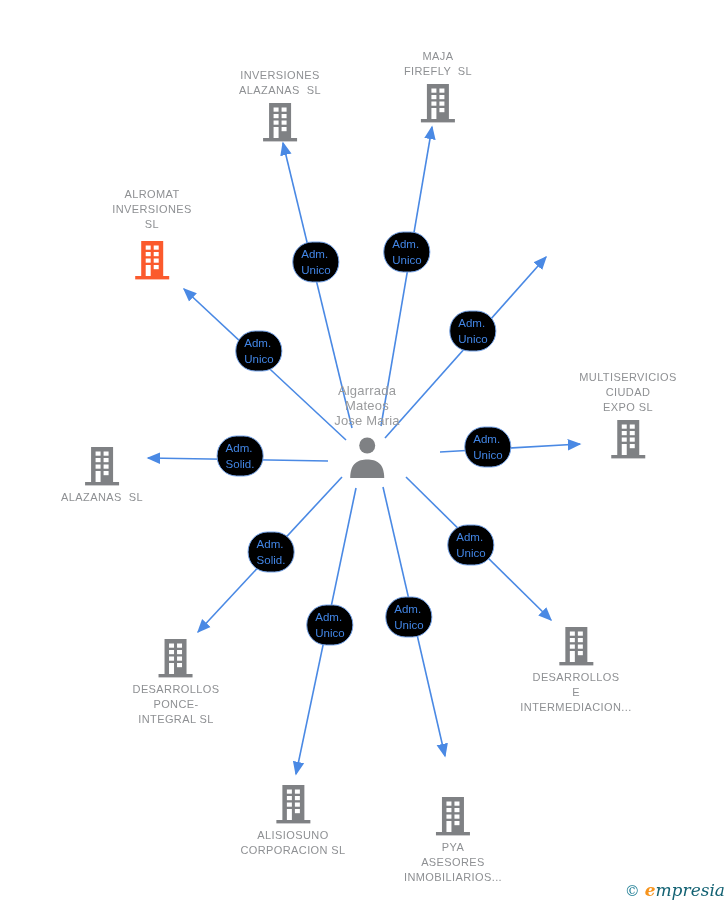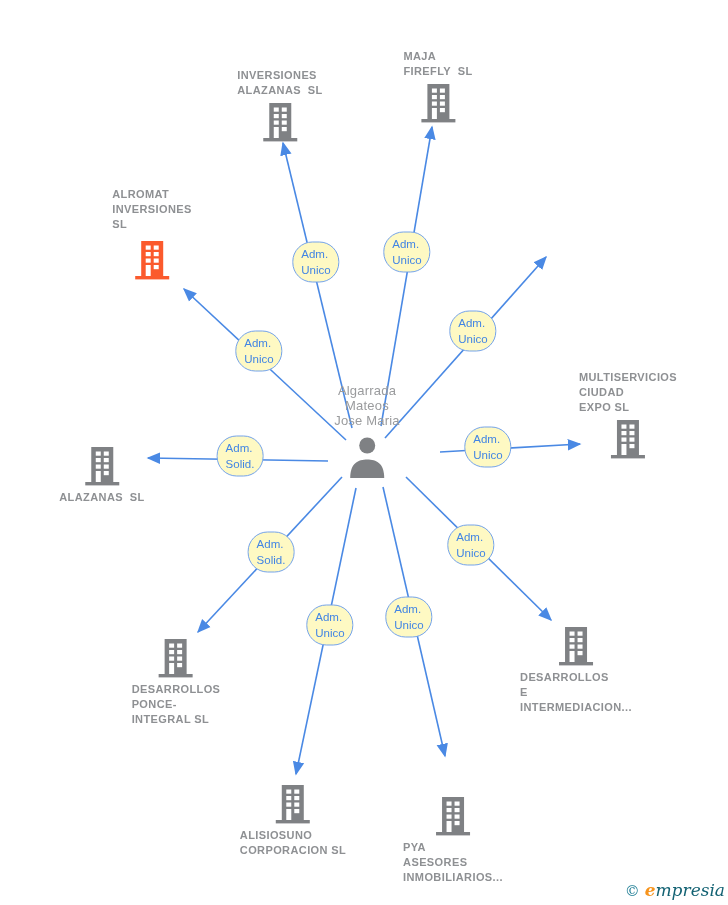--- a/index.html
+++ b/index.html
@@ -16,21 +16,22 @@
   .node{
     position:absolute;
     transform:translateX(-50%);
     display:flex;flex-direction:column;align-items:center;
     gap:3px;
     z-index:2;
     cursor:pointer;
   }
   .company-label{
     white-space:pre-wrap;
-    font-size:11px;font-weight:bold;
+    text-align:center;
+    font-size:11px;font-weight:normal;
     letter-spacing:.4px;
     line-height:15px;
     color:#8e9093;
   }
   .person-label{
     white-space:pre-wrap;
     text-align:center;
     font-size:13px;font-weight:normal;
     letter-spacing:.2px;
     line-height:15px;
@@ -49,21 +50,21 @@
   #node-center{left:367px;top:383px;}
   #node-ponce{left:176px;top:637px;}
   #node-intermediacion{left:576px;top:625px;}
   #node-alisiosuno{left:293px;top:783px;}
   #node-pya{left:453px;top:795px;}
 
   
   .edge-label{
     position:absolute;
     transform:translate(-50%,-50%);
-    background:#fef9c3;
+    background:#000000;
     border:1.5px solid #74a3ea;
     border-radius:20px;
     padding:3px 8px 4px 8px;
     font-size:11.5px;
     line-height:16px;
     color:#4285e4;
     white-space:pre-wrap;
     z-index:3;
   }
   #el-alazanas{left:316px;top:262px;}

